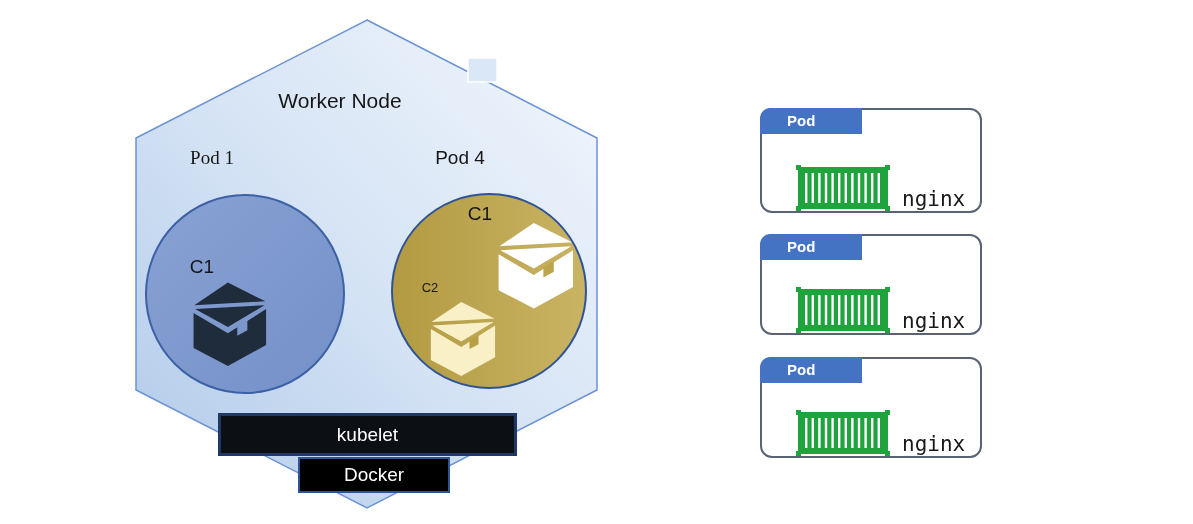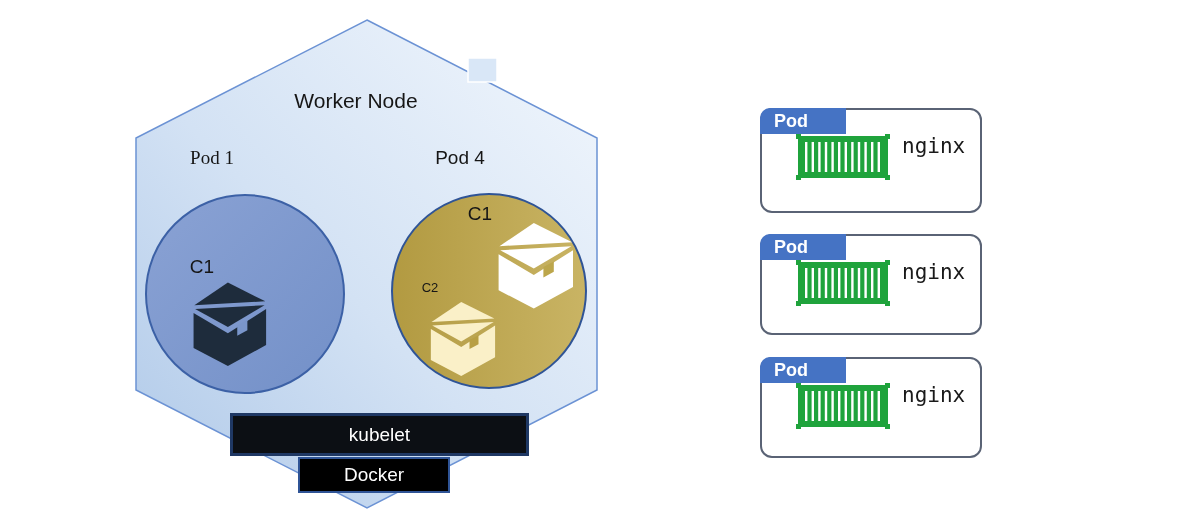--- a/index.html
+++ b/index.html
@@ -2,53 +2,53 @@
 <html><head>
 <meta charset="utf-8">
 <style>
   * { margin: 0; padding: 0; box-sizing: border-box; }
   html, body { width: 1193px; height: 524px; background: #ffffff; overflow: hidden; }
   body { position: relative; font-family: "Liberation Sans", sans-serif; }
 
   #diagram-svg { position: absolute; left: 0; top: 0; }
 
   .lbl { position: absolute; color: #161616; text-align: center; white-space: nowrap; }
-  .lbl-worker { left: 256px; top: 89px;  width: 200px; font-size: 21px; }
+  .lbl-worker { left: 240px; top: 89px;  width: 200px; font-size: 21px; }
   .lbl-pod1   { left: 162px; top: 147px; width: 100px; font-size: 19px; font-family: Liberation Serif, serif; }
   .lbl-pod2   { left: 410px; top: 147px; width: 100px; font-size: 19px; }
   .lbl-c1a    { left: 172px; top: 256px; width: 60px;  font-size: 19px; }
   .lbl-c1b    { left: 450px; top: 203px; width: 60px;  font-size: 19px; }
   .lbl-c2     { left: 400px; top: 280px; width: 60px;  font-size: 13px; }
 
   .bar { position: absolute; color: #ffffff; text-align: center; font-size: 19px; }
   .bar-kubelet {
     left: 218px; top: 413px; width: 299px; height: 43px;
-    background: #0c0f14; border: 3px solid #1f3864; line-height: 37px; margin-left: 12px;
+    background: #0c0f14; border: 3px solid #1f3864; line-height: 37px;
   }
   .bar-docker {
     left: 298px; top: 457px; width: 152px; height: 36px;
     background: #000000; border: 2px solid #2f5496; line-height: 32px;
   }
 
   .pod-card {
     position: absolute; left: 760px; width: 222px;
     background: #ffffff; border: 2px solid #5a6375; border-radius: 12px;
   }
   .pod-card.card-1 { top: 108px; height: 105px; }
   .pod-card.card-2 { top: 234px; height: 101px; }
   .pod-card.card-3 { top: 357px; height: 101px; }
   .pod-tab {
-    position: absolute; left: -2px; top: -2px; width: 86px; height: 26px;
+    position: absolute; left: -2px; top: -2px; width: 102px; height: 26px;
     background: #4573c4; border-radius: 10px 0 0 0;
-    color: #ffffff; font-size: 18px; font-weight: bold; line-height: 26px;
-    padding-left: 14px;
+    color: #ffffff; font-size: 15px; font-weight: bold; line-height: 26px;
+    padding-left: 27px;
   }
   .card-content {
     position: absolute; left: 0; right: 0; top: 24px; bottom: 0;
-    display: flex; align-items: flex-start; padding-left: 34px; gap: 12px;
+    display: flex; align-items: flex-end; padding-left: 34px; gap: 12px;
   }
   .nginx-label {
     font-family: "DejaVu Sans Mono", monospace;
     font-size: 21px; color: #1a1a1a;
   }
 </style>
 </head>
 <body>
 
 <svg id="diagram-svg" width="1193" height="524" viewBox="0 0 1193 524">

